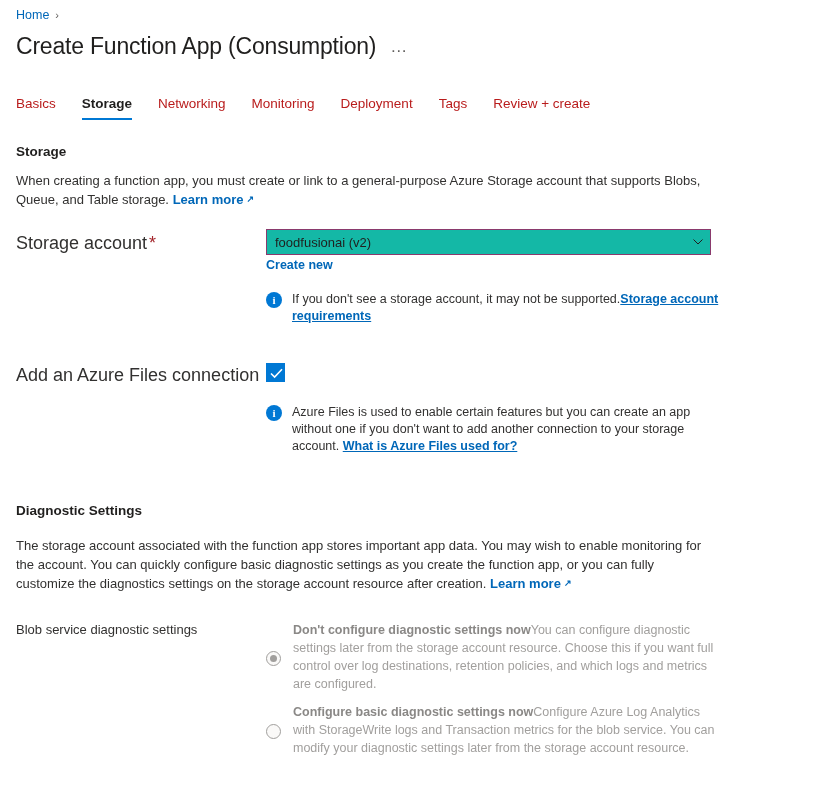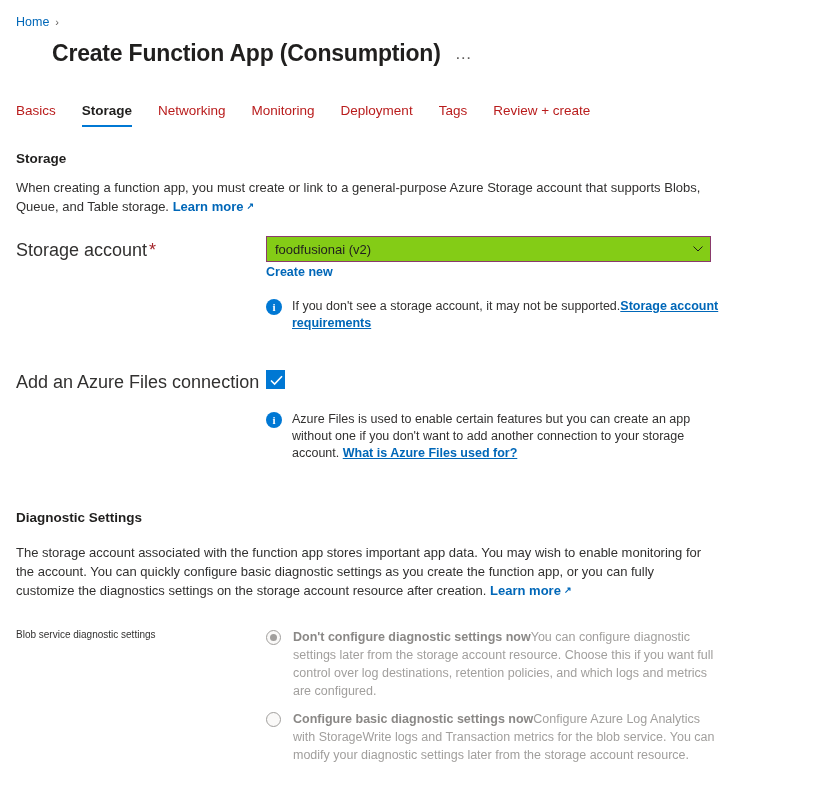--- a/index.html
+++ b/index.html
@@ -10,21 +10,21 @@
     height: 793px;
     background: #ffffff;
     font-family: "Liberation Sans", sans-serif;
     color: #323130;
     overflow: hidden;
   }
   .page {
     position: relative;
     width: 820px;
     height: 793px;
-    padding: 16px 16px;
+    padding: 9px 16px;
   }
   
   .breadcrumb {
     font-size: 12.5px;
     color: #0067b8;
     padding-top: 0px;
     height: 14px;
     line-height: 12px;
     overflow: hidden;
   }
@@ -39,24 +39,23 @@
     font-size: 11px;
   }
   
   .title-row {
     display: flex;
     align-items: baseline;
     margin-top: 10px;
   }
   .page-title {
     font-size: 23px;
-    font-weight: 700;
+    font-weight: 400;
     color: #201f1e;
     letter-spacing: -0.2px;
-    margin-left: 36px;
   }
   .ellipsis-btn {
     margin-left: 14px;
     font-size: 17px;
     color: #605e5c;
     letter-spacing: 1.5px;
     cursor: pointer;
     line-height: 1;
     position: relative;
     top: -2px;
@@ -125,21 +124,21 @@
     color: #a4262c;
     margin-left: 2px;
   }
   .form-field {
     flex: 1 1 auto;
   }
   .select-box {
     width: 445px;
     height: 26px;
     border: 1px solid #8a3a6d;
-    background: #84cc16;
+    background: #14b8a6;
     display: flex;
     align-items: center;
     padding: 0 6px 0 8px;
     font-size: 13px;
     color: #201f1e;
     cursor: pointer;
   }
   .select-box .value { flex: 1 1 auto; }
   .chev {
     width: 12px;
@@ -188,21 +187,21 @@
     border: 1px solid #0078d4;
     position: relative;
     cursor: pointer;
     margin-top: 2px;
   }
   .checkbox svg { position: absolute; top: 3px; left: 3px; }
   
   .radio-group { margin-top: 2px; }
   .radio-row {
     display: flex;
-    align-items: flex-start;
+    align-items: center;
     margin-bottom: 10px;
     max-width: 450px;
   }
   .radio {
     flex: 0 0 15px;
     width: 15px;
     height: 15px;
     border-radius: 50%;
     border: 1px solid #a19f9d;
     margin-right: 12px;
@@ -224,21 +223,21 @@
     line-height: 18px;
     color: #a19f9d;
   }
   .radio-text b {
     font-weight: 700;
     color: #8a8886;
   }
   .diag-label {
     width: 250px;
     flex: 0 0 250px;
-    font-size: 10px;
+    font-size: 13px;
     color: #323130;
     padding-top: 3px;
   }
 </style>
 </head>
 <body>
 
 <div class="page">
 
   <div class="breadcrumb">

